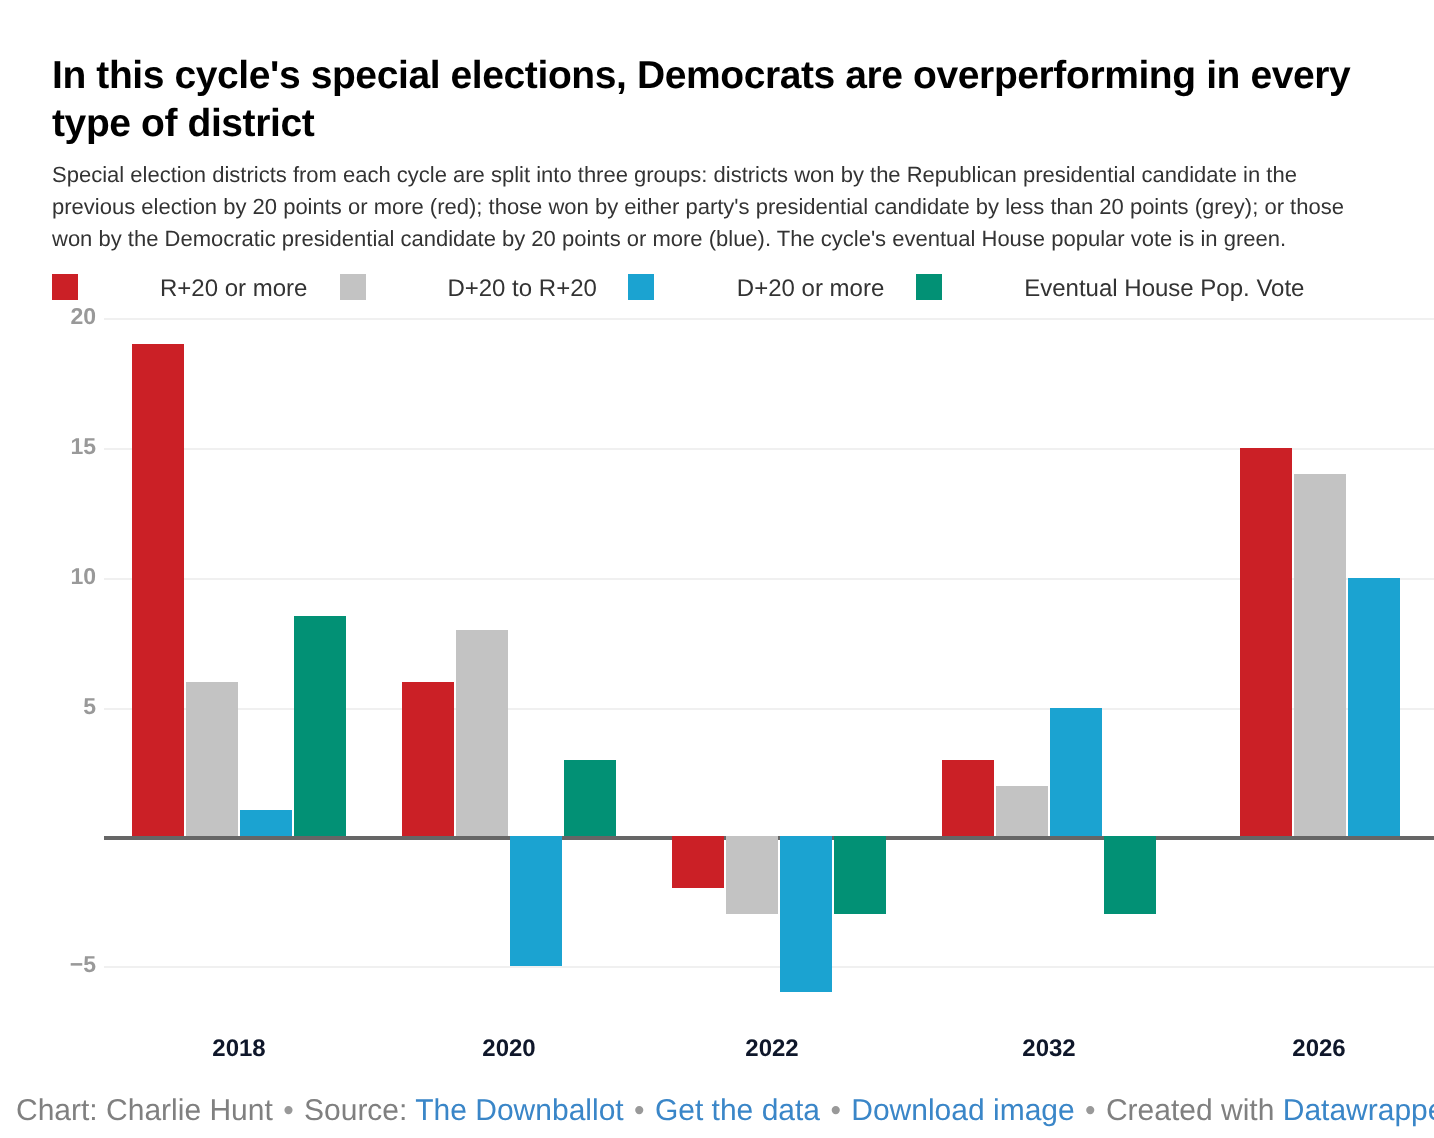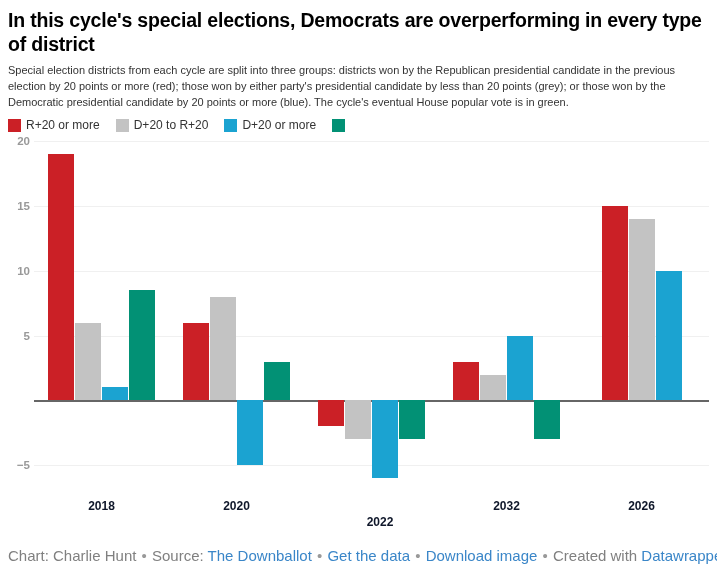--- a/index.html
+++ b/index.html
@@ -7,21 +7,21 @@
     margin: 0; padding: 0;
     width: 717px; height: 569px;
     background: #ffffff;
     font-family: "Liberation Sans", sans-serif;
     color: #1a1a1a;
     overflow: hidden;
   }
   #page {
     position: relative;
     width: 717px; height: 569px;
-    padding: 0;
+    padding: 18px;
   }
   .chart-title {
     font-size: 19.5px;
     font-weight: bold;
     line-height: 1.24;
     letter-spacing: -0.2px;
     color: #000000;
     padding: 8px 14px 0 8px;
     margin: 0;
   }
@@ -35,22 +35,24 @@
   .legend {
     display: flex;
     align-items: center;
     gap: 0px;
     padding: 9px 0 0 8px;
     font-size: 12px;
     color: #333333;
   }
   .legend-item {
     display: flex;
+    align-items: center;
     margin-right: 16px;
     white-space: nowrap;
+    gap: 36px;
   }
   .legend-swatch {
     width: 13px; height: 13px;
     margin-right: 5px;
     display: inline-block;
     flex: 0 0 auto;
   }
   .legend-label { line-height: 1; }
 
   
@@ -138,20 +140,21 @@
       <div class="legend-item">
         <span class="legend-swatch" style="background: rgb(195, 195, 195);"></span>
         <span class="legend-label">D+20 to R+20</span>
       </div>
       <div class="legend-item">
         <span class="legend-swatch" style="background: rgb(27, 163, 209);"></span>
         <span class="legend-label">D+20 or more</span>
       </div>
       <div class="legend-item">
         <span class="legend-swatch" style="background: rgb(2, 145, 117);"></span>
+        <span class="legend-label">Eventual House Pop. Vote</span>
       </div>
     </div>
 
   <div class="plot-wrap">
     <div class="axis-labels" id="yaxis">
         <div class="ytick" style="top: 0px;">20</div>
         <div class="ytick" style="top: 64.8148px;">15</div>
         <div class="ytick" style="top: 129.63px; margin-left: 11px;">10</div>
         <div class="ytick" style="top: 194.444px;">5</div>
         <div class="ytick" style="top: 324.074px;">−5</div>
@@ -181,21 +184,21 @@
         <div class="bar" style="left: 446px; background: rgb(195, 195, 195); top: 233.333px; height: 25.9259px;"></div>
         <div class="bar" style="left: 473px; background: rgb(27, 163, 209); top: 194.444px; height: 64.8148px;"></div>
         <div class="bar" style="left: 500px; background: rgb(2, 145, 117); top: 259.259px; height: 38.8889px;"></div>
         <div class="bar" style="left: 567.5px; background: rgb(203, 32, 38); top: 64.8148px; height: 194.444px;"></div>
         <div class="bar" style="left: 594.5px; background: rgb(195, 195, 195); top: 77.7778px; height: 181.481px;"></div>
         <div class="bar" style="left: 621.5px; background: rgb(27, 163, 209); top: 129.63px; height: 129.63px;"></div>
       </div>
     <div class="xlabels" id="xaxis">
         <div class="xlabel" style="left: 67.5px;">2018</div>
         <div class="xlabel" style="left: 202.5px;">2020</div>
-        <div class="xlabel" style="left: 346px; margin-top: 16px;">2022</div>
+        <div class="xlabel" style="left: 334px;">2022</div>
         <div class="xlabel" style="left: 472.5px;">2032</div>
         <div class="xlabel" style="left: 607.5px;">2026</div>
       </div>
   </div>
 
   <div class="footer">
     <span>Chart: Charlie Hunt</span>
     <span class="sep">•</span>
     <span>Source:</span>
     <a href="#">The Downballot</a>

